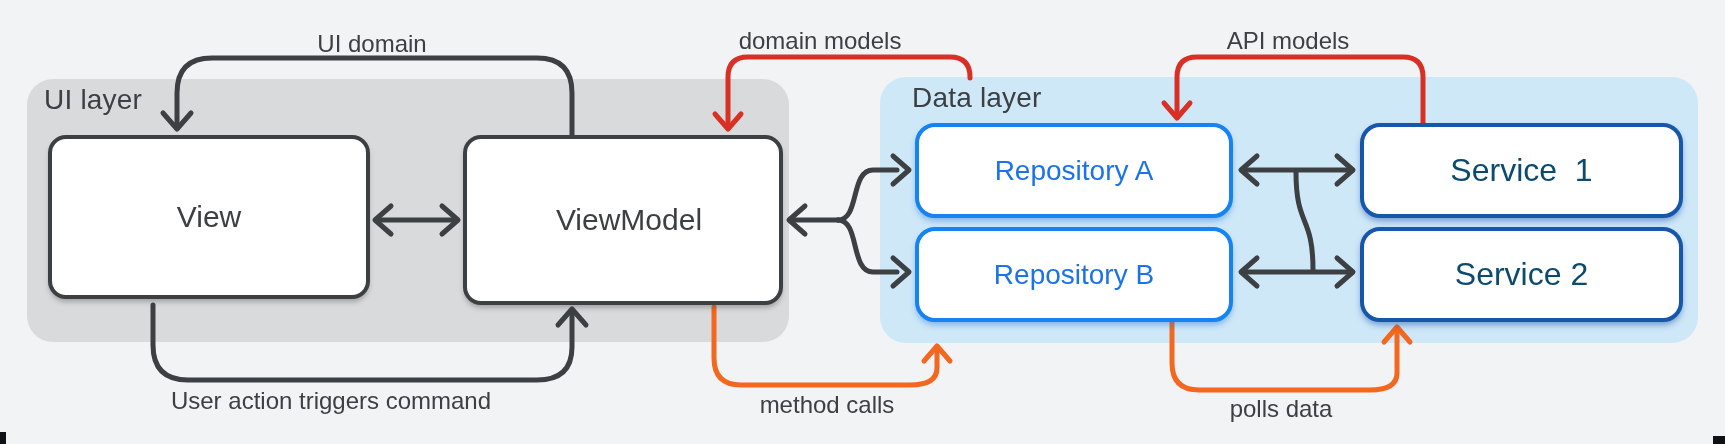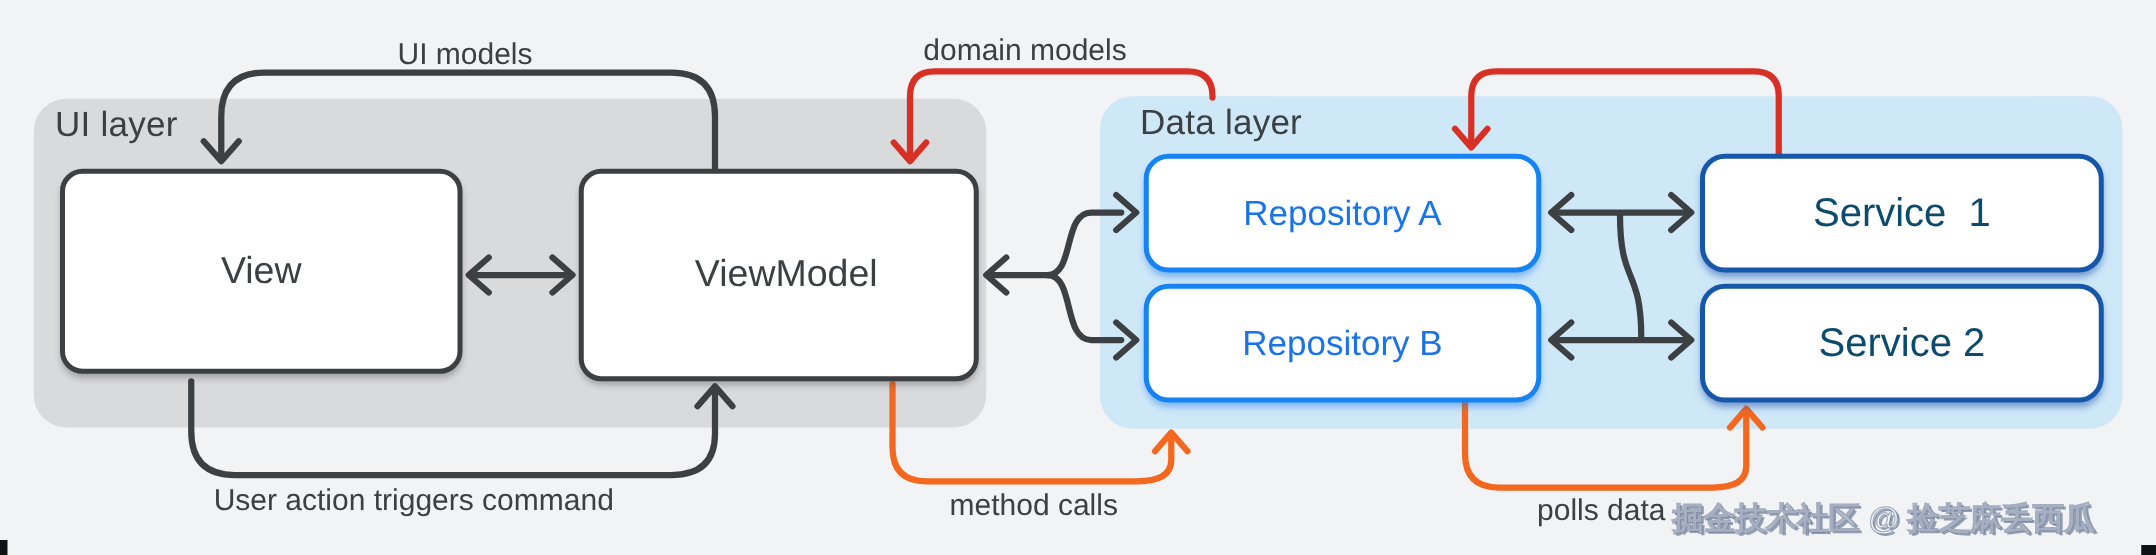--- a/index.html
+++ b/index.html
@@ -140,24 +140,24 @@
   <div class="node repo" id="node-repo-b">
     <span class="node-label">Repository B</span>
   </div>
   <div class="node service" id="node-service-1">
     <span class="node-label">Service  1</span>
   </div>
   <div class="node service" id="node-service-2">
     <span class="node-label">Service 2</span>
   </div>
 
-  <div class="arrow-label" id="lbl-ui-state">UI models</div>
+  <div class="arrow-label" id="lbl-ui-state">UI domain</div>
   <div class="arrow-label" id="lbl-domain-models">domain models</div>
+  <div class="arrow-label" id="lbl-api-models">API models</div>
   <div class="arrow-label" id="lbl-user-action">User action triggers command</div>
   <div class="arrow-label" id="lbl-method-calls">method calls</div>
   <div class="arrow-label" id="lbl-polls-data">polls data</div>
 
-  <div id="watermark">掘金技术社区 @ 捡芝麻丢西瓜</div>
 
   <div class="corner-mark" id="corner-mark-left"></div>
   <div class="corner-mark" id="corner-mark-right"></div>
 
 </div>
 
 </body></html>

